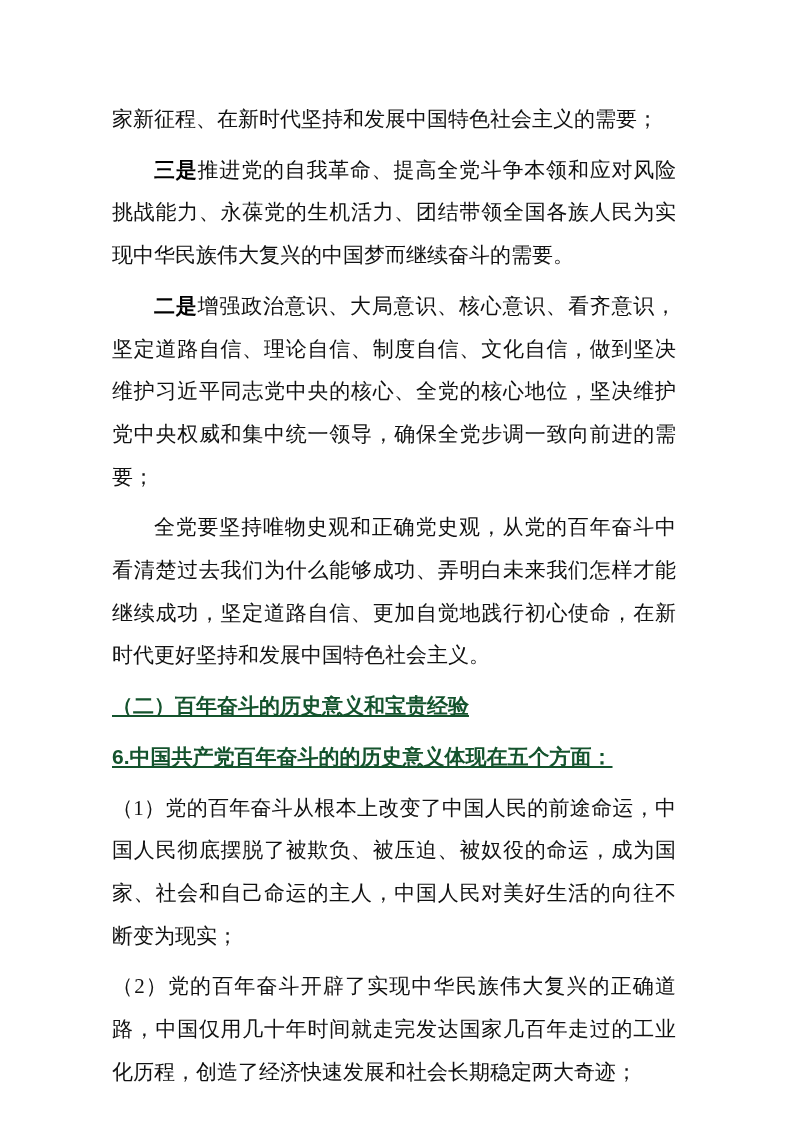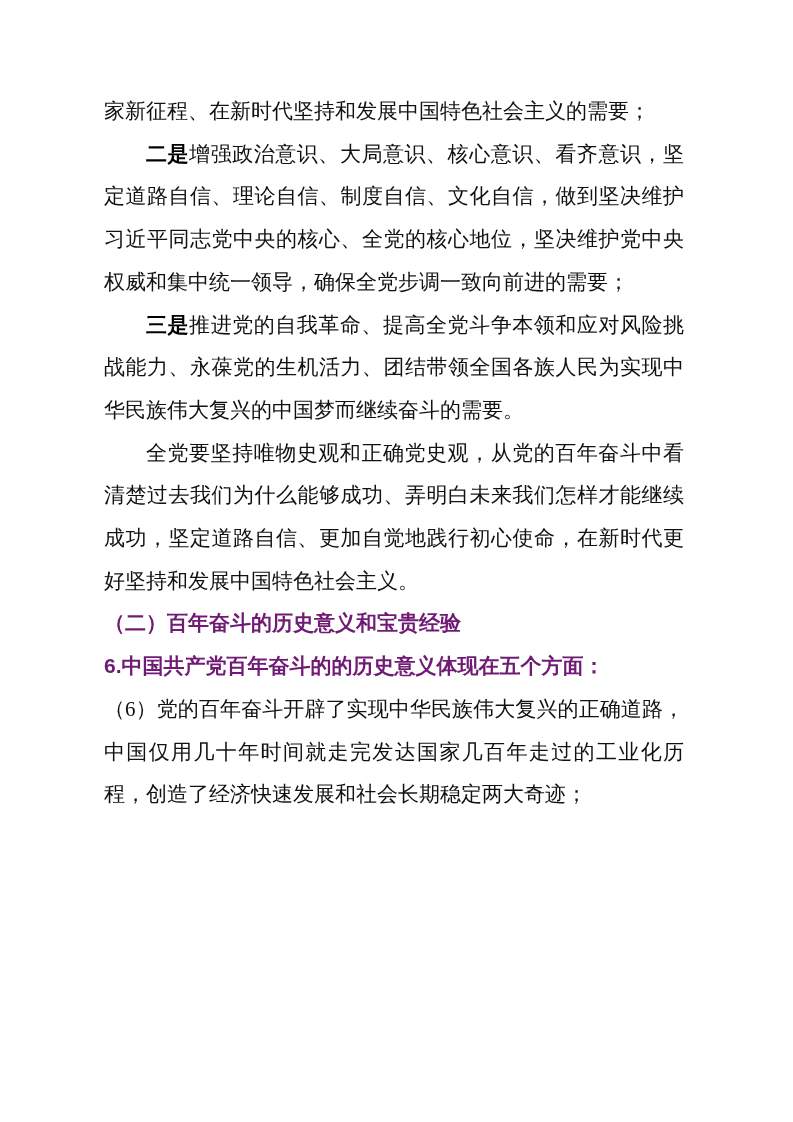--- a/index.html
+++ b/index.html
@@ -20,43 +20,45 @@
     top: 90px;
     width: 580px;
     color: #111111;
     font-size: 21px;
     line-height: 42.7px;
     text-align: justify;
     text-align-last: left;
     font-family: "Liberation Serif", "DejaVu Serif", serif;
   }
   .doc-content p {
-    margin: 0;
+    margin: 8px;
     padding: 0;
   }
   p.body.indent {
     text-indent: 2em;
   }
   p.heading {
     font-weight: 700;
     font-family: "Liberation Sans", "DejaVu Sans", sans-serif;
-    color: #701a75;
+    color: #14532d;
+    text-decoration: underline;
   }
   b.lead {
     font-weight: 700;
     font-family: "Liberation Sans", "DejaVu Sans", sans-serif;
     color: #000000;
   }
 </style>
 </head>
 <body>
 
 <div class="page">
   <div class="doc-content">
       <p class="body">家新征程、在新时代坚持和发展中国特色社会主义的需要；</p>
+      <p class="body indent"><b class="lead">三是</b>推进党的自我革命、提高全党斗争本领和应对风险挑战能力、永葆党的生机活力、团结带领全国各族人民为实现中华民族伟大复兴的中国梦而继续奋斗的需要。</p>
       <p class="body indent"><b class="lead">二是</b>增强政治意识、大局意识、核心意识、看齐意识，坚定道路自信、理论自信、制度自信、文化自信，做到坚决维护习近平同志党中央的核心、全党的核心地位，坚决维护党中央权威和集中统一领导，确保全党步调一致向前进的需要；</p>
-      <p class="body indent"><b class="lead">三是</b>推进党的自我革命、提高全党斗争本领和应对风险挑战能力、永葆党的生机活力、团结带领全国各族人民为实现中华民族伟大复兴的中国梦而继续奋斗的需要。</p>
       <p class="body indent">全党要坚持唯物史观和正确党史观，从党的百年奋斗中看清楚过去我们为什么能够成功、弄明白未来我们怎样才能继续成功，坚定道路自信、更加自觉地践行初心使命，在新时代更好坚持和发展中国特色社会主义。</p>
       <p class="heading">（二）百年奋斗的历史意义和宝贵经验</p>
       <p class="heading">6.中国共产党百年奋斗的的历史意义体现在五个方面：</p>
-      <p class="body">（6）党的百年奋斗开辟了实现中华民族伟大复兴的正确道路，中国仅用几十年时间就走完发达国家几百年走过的工业化历程，创造了经济快速发展和社会长期稳定两大奇迹；</p>
+      <p class="body">（1）党的百年奋斗从根本上改变了中国人民的前途命运，中国人民彻底摆脱了被欺负、被压迫、被奴役的命运，成为国家、社会和自己命运的主人，中国人民对美好生活的向往不断变为现实；</p>
+      <p class="body">（2）党的百年奋斗开辟了实现中华民族伟大复兴的正确道路，中国仅用几十年时间就走完发达国家几百年走过的工业化历程，创造了经济快速发展和社会长期稳定两大奇迹；</p>
     </div>
 </div>
 
 </body></html>

